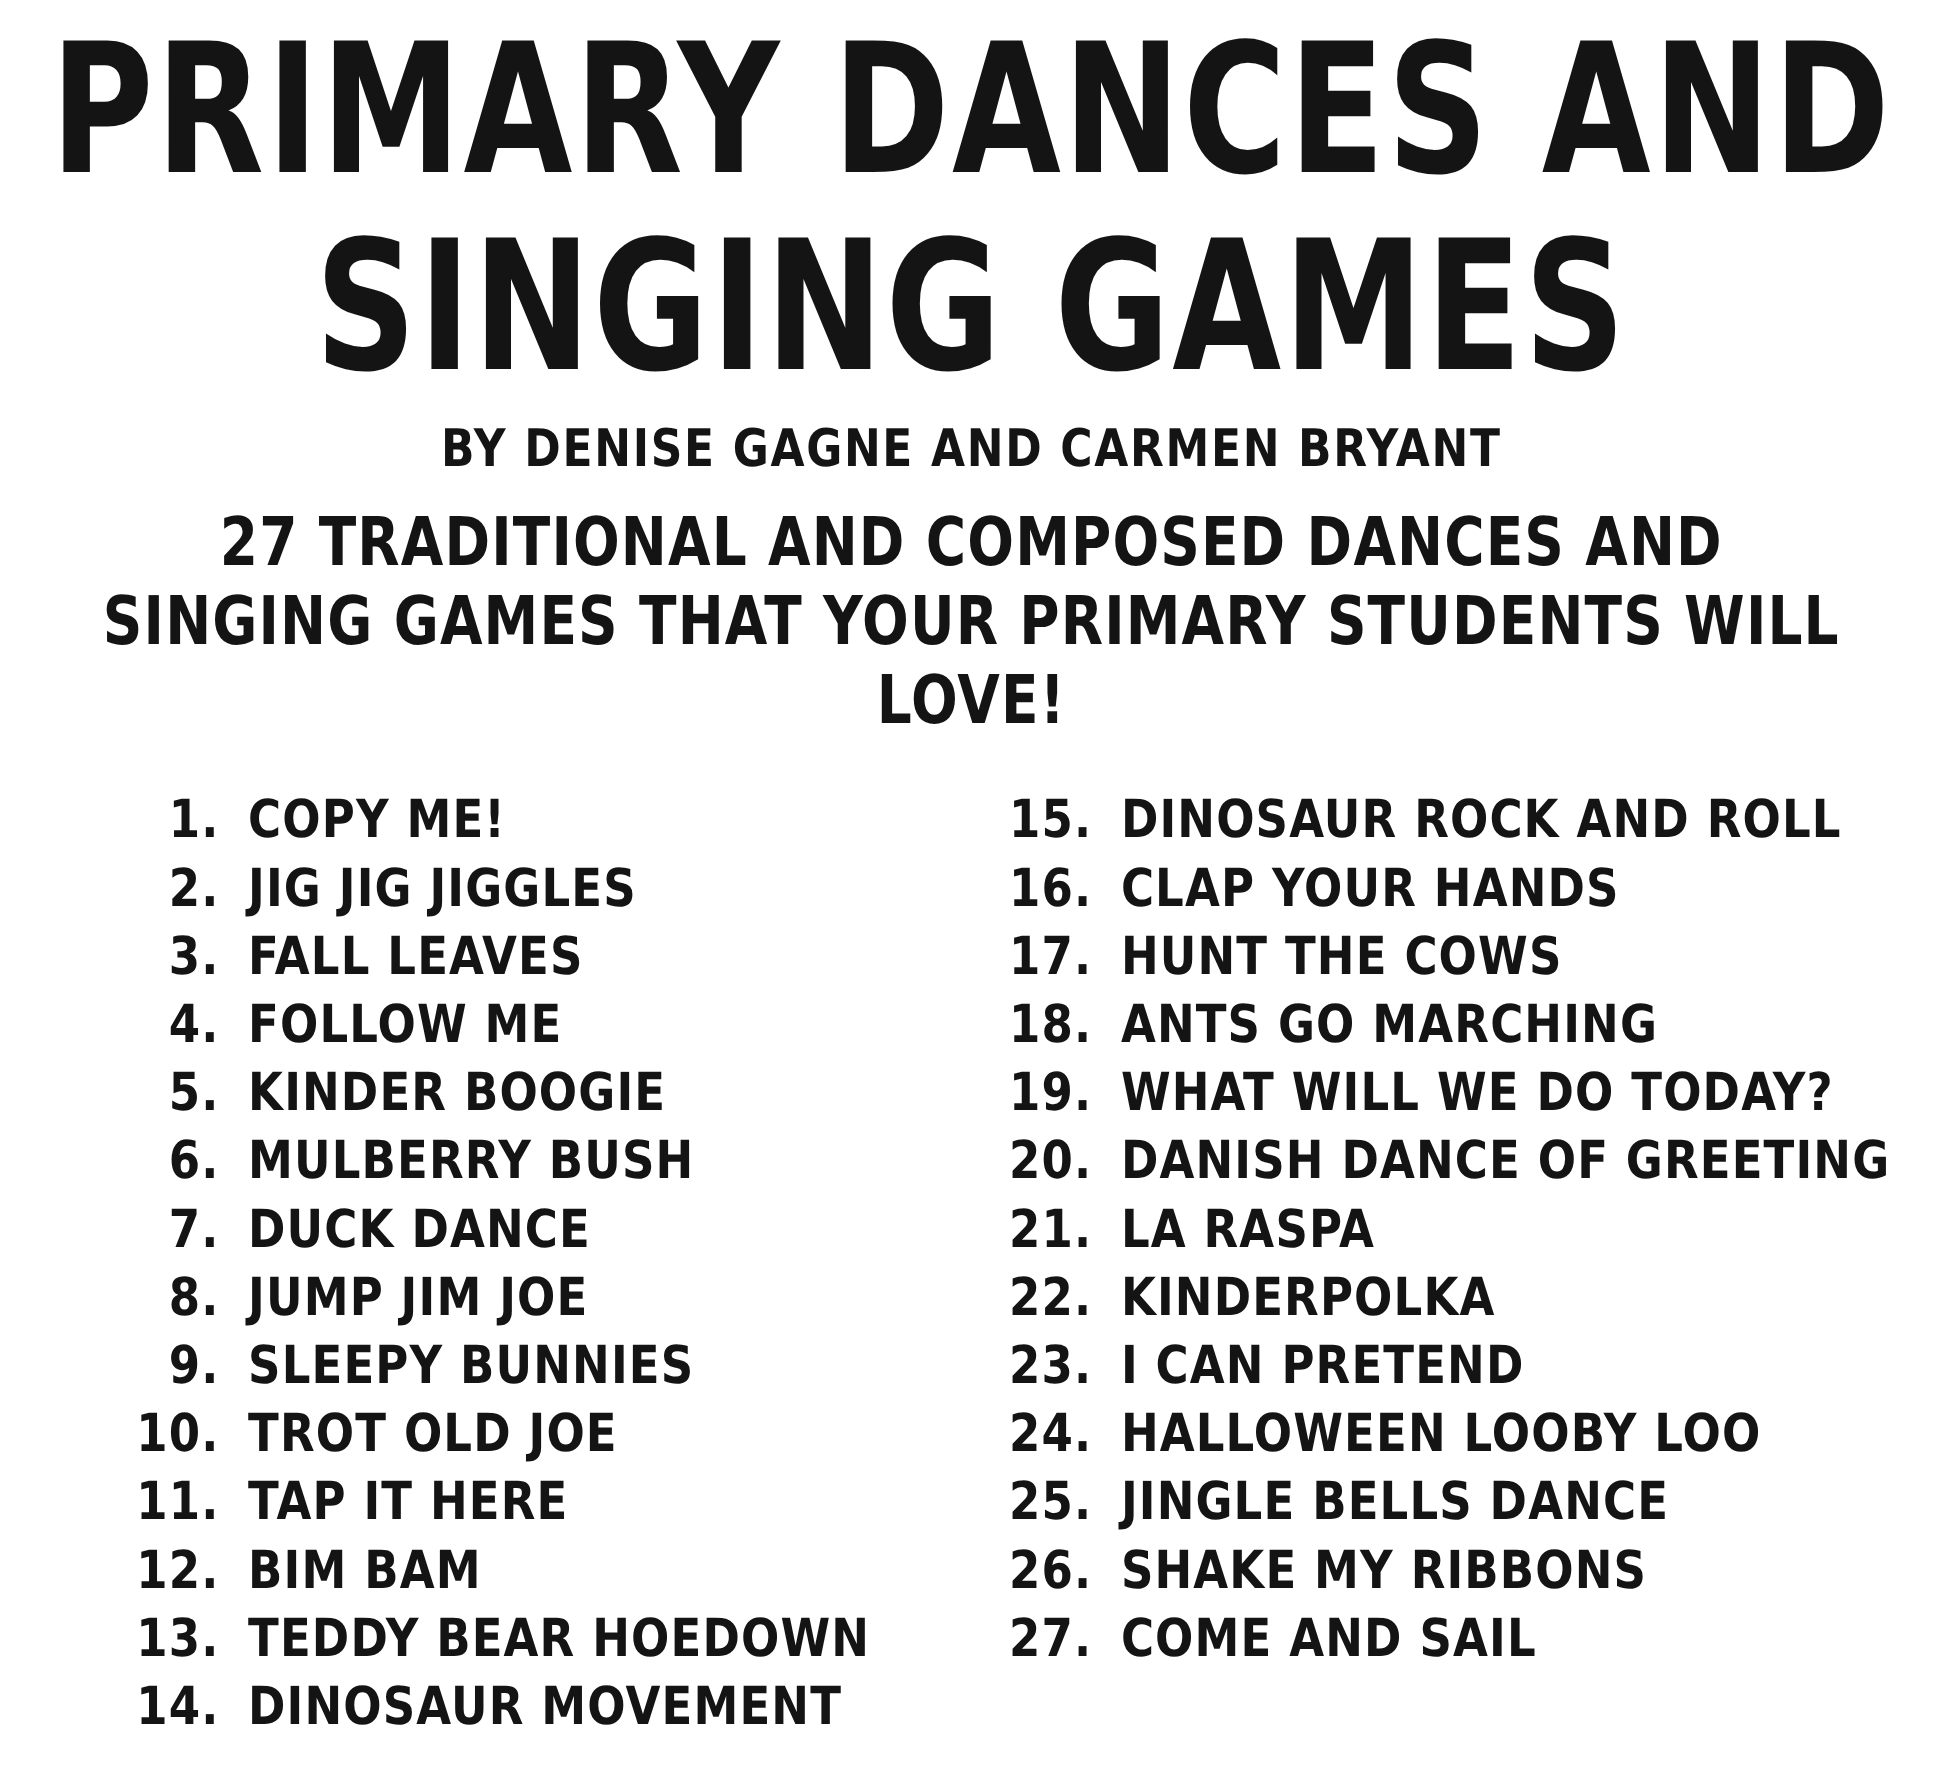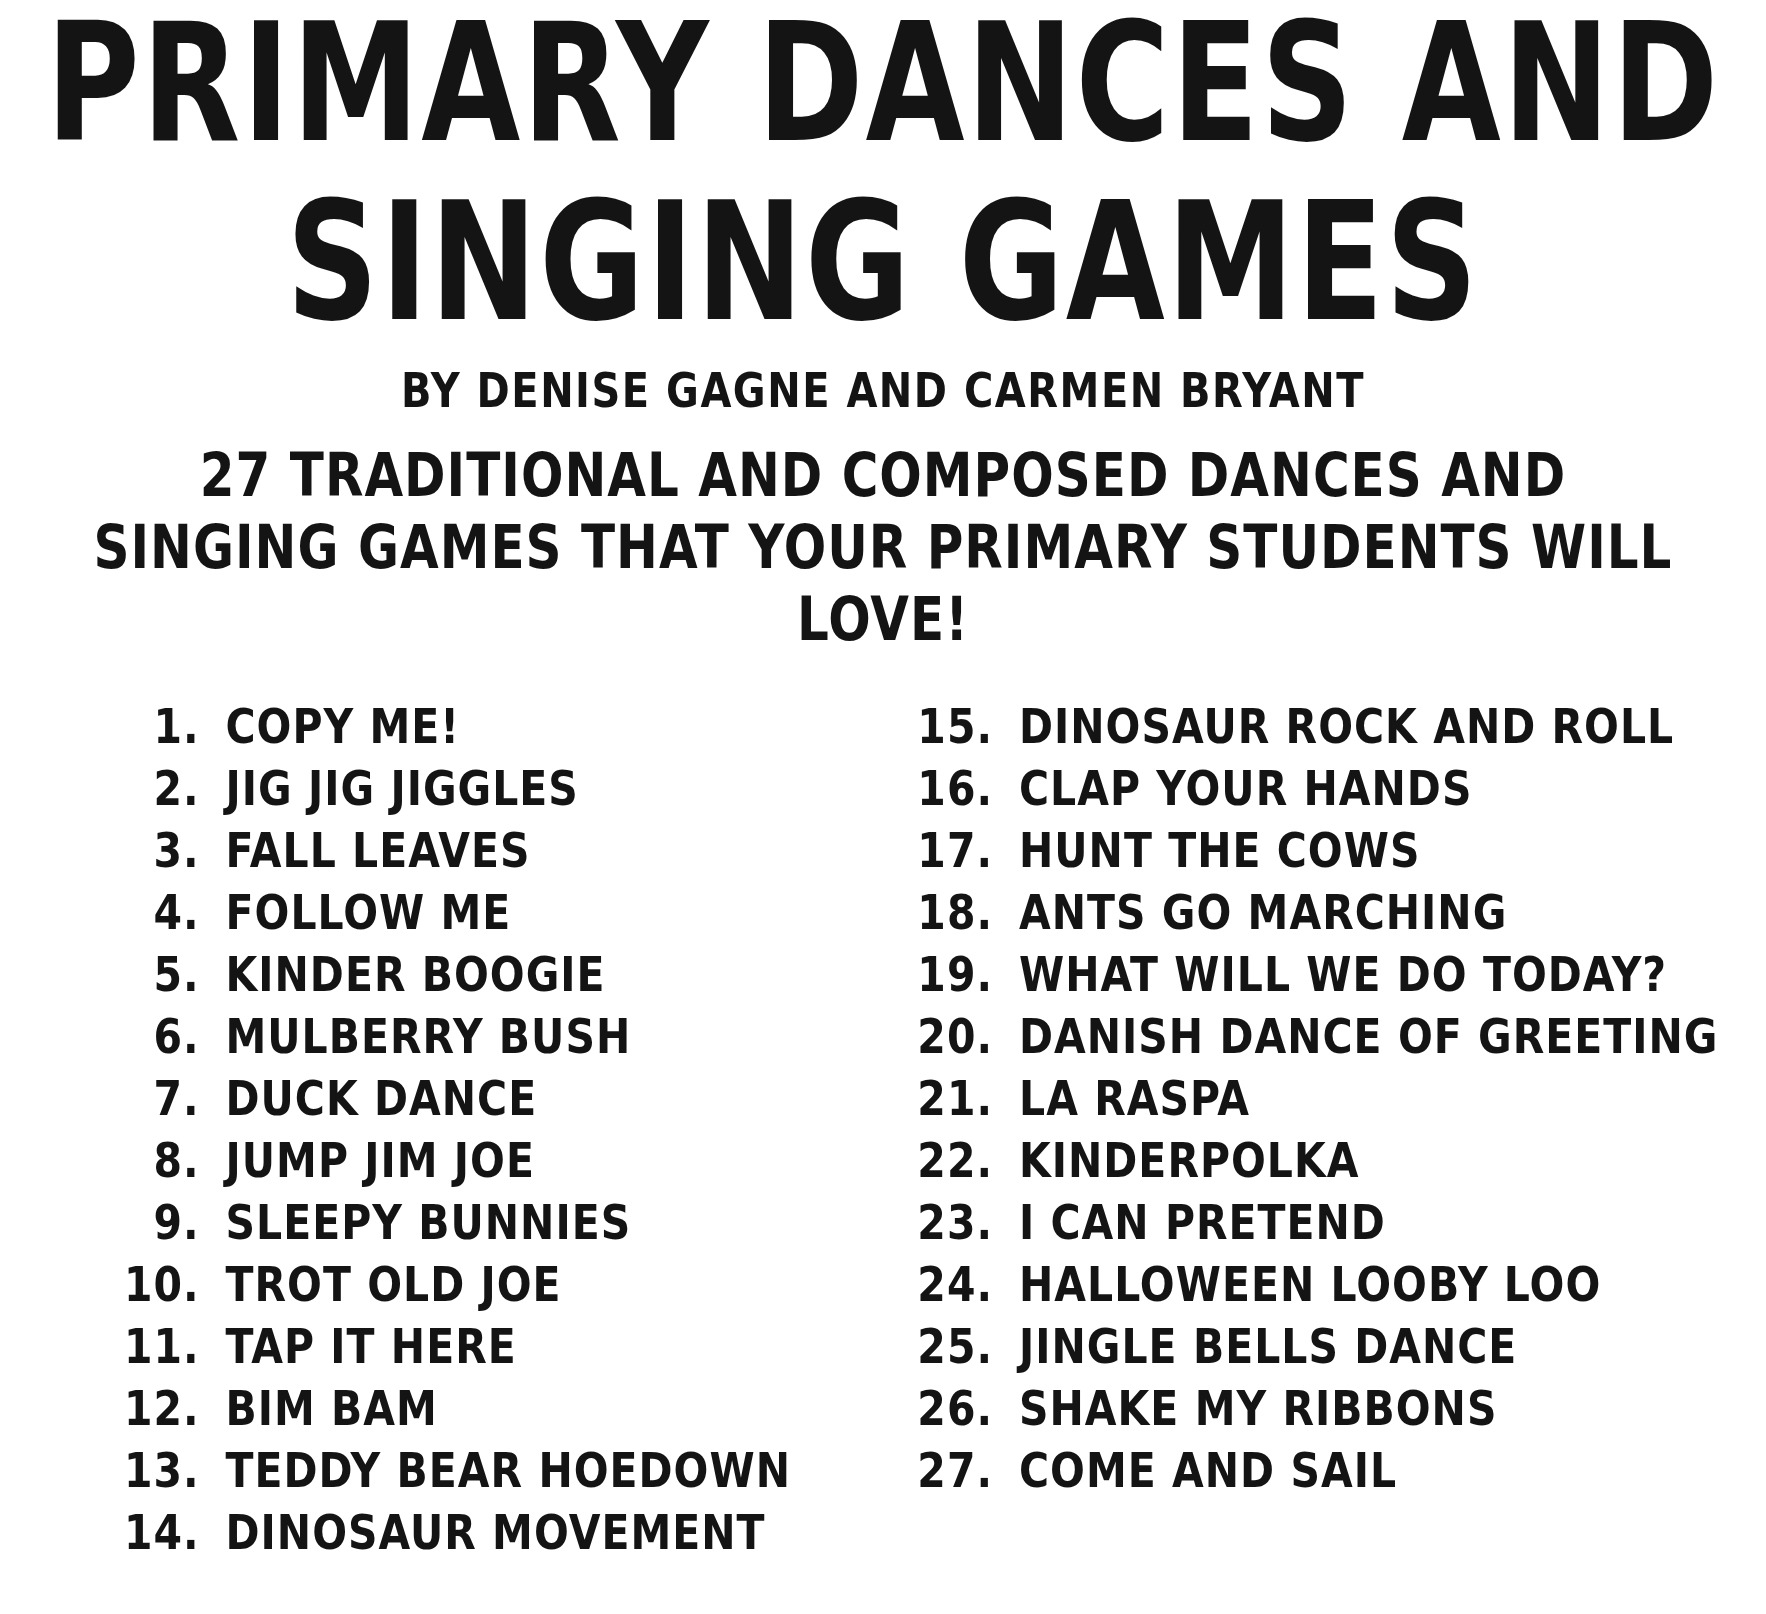--- a/index.html
+++ b/index.html
@@ -17,20 +17,21 @@
   .page {
     position: relative;
     width: 1766px;
     height: 1614px;
     box-sizing: border-box;
     padding: 0 40px;
   }
   
   .title-block {
     text-align: center;
+    padding-top: 18px;
   }
   .title-line {
     font-family: "DejaVu Sans", sans-serif;
     font-weight: bold;
     text-transform: uppercase;
     letter-spacing: 2px;
     line-height: 1.02;
     color: #141414;
     transform: scaleY(1.28);
     transform-origin: center top;

